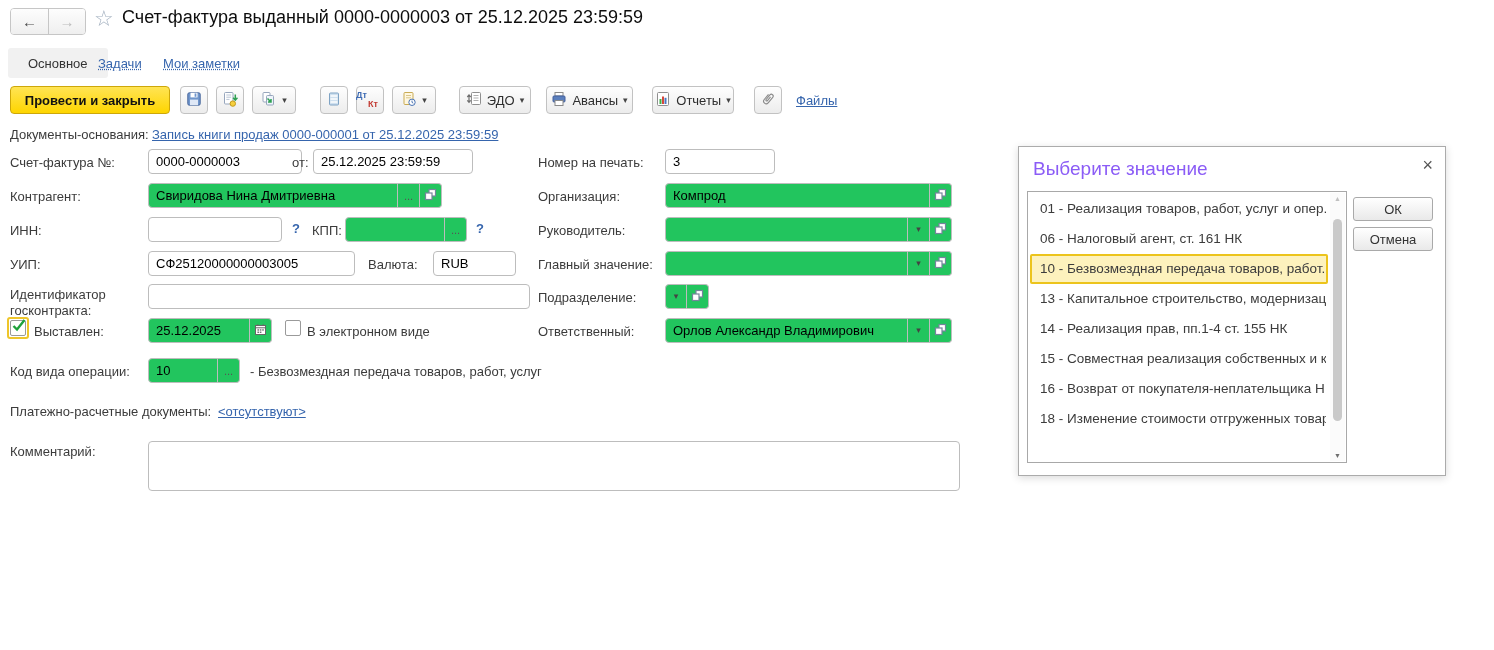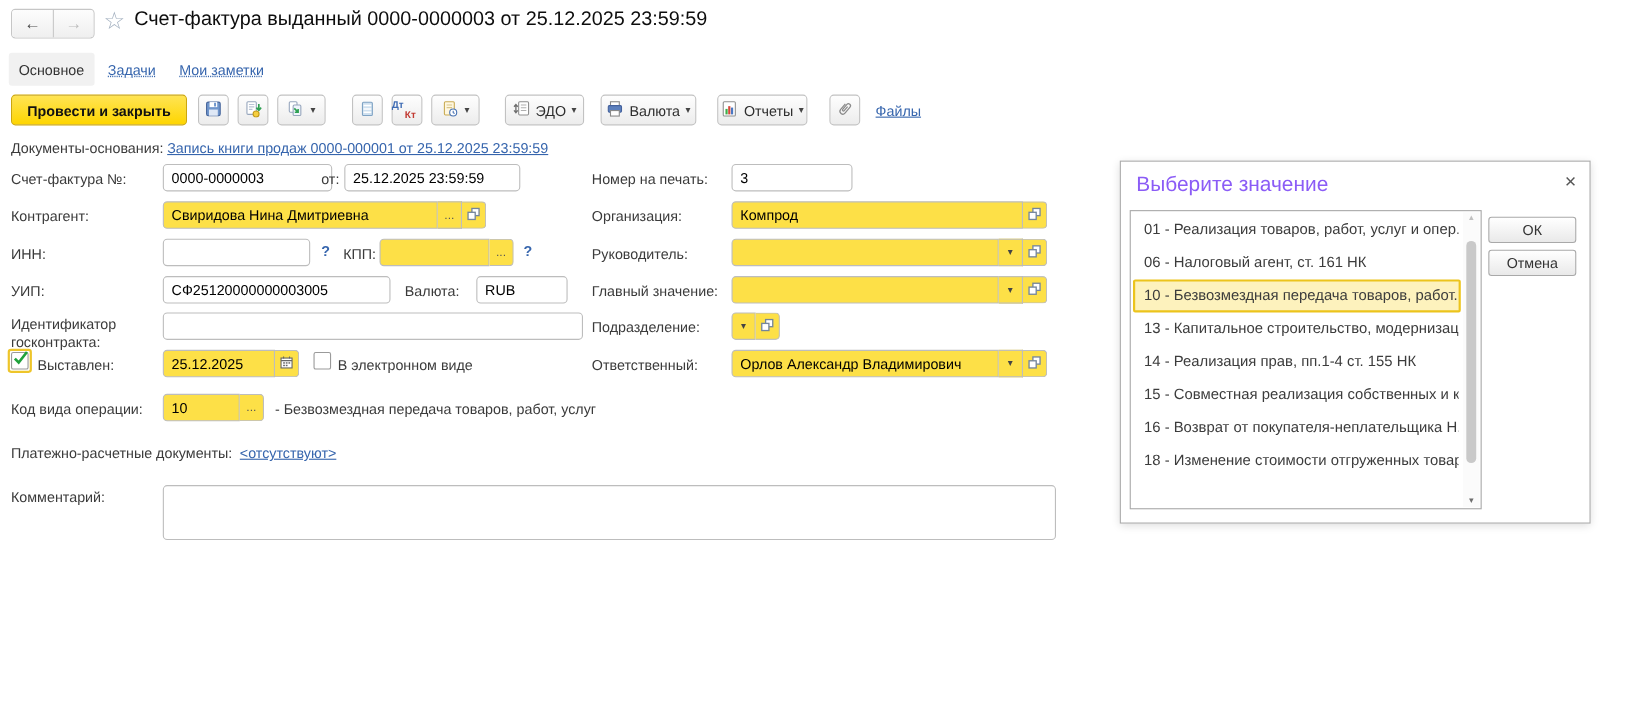--- a/index.html
+++ b/index.html
@@ -9,33 +9,33 @@
   .lbl{position:absolute;font-size:13px;color:#3b3b3b;white-space:nowrap}
   .lnk{position:absolute;font-size:13px;color:#3665ad;text-decoration:underline;white-space:nowrap;cursor:pointer}
   .lnk.dotted{text-decoration-style:dotted}
   
   .navgrp{position:absolute;left:10px;top:8px;display:flex;border:1px solid #c6c6c6;border-radius:4px;overflow:hidden;background:#fff}
   .navbtn{width:37px;height:25px;display:flex;align-items:center;justify-content:center;font-size:15px;background:linear-gradient(#fdfdfd,#efefef);border:0;cursor:pointer}
   .navbtn+.navbtn{border-left:1px solid #c6c6c6}
   .star{position:absolute;left:94px;top:6px;font-size:22px;color:#a4b1c0}
   .title{position:absolute;left:122px;top:7px;font-size:18px;color:#0d0d0d;white-space:nowrap}
   
-  .tab-active{position:absolute;left:8px;top:48px;height:30px;padding:0 9px;background:#f1f1f1;border-radius:3px;display:flex;align-items:center;font-size:13px;color:#333;cursor:pointer}
+  .tab-active{position:absolute;left:8px;top:48px;height:30px;padding:0 20px;background:#f1f1f1;border-radius:3px;display:flex;align-items:center;font-size:13px;color:#333;cursor:pointer}
   
   .tbtn{position:absolute;top:86px;height:28px;border:1px solid #c2c2c2;border-radius:4px;background:linear-gradient(#fefefe,#ececec);display:flex;align-items:center;justify-content:center;gap:5px;font-size:13px;color:#2e2e2e;cursor:pointer}
   .tbtn.yellow{background:linear-gradient(#ffe454,#fed500);border-color:#cda70a;font-weight:bold;color:#111}
   .caret{font-size:9px;color:#444;line-height:1}
   .dtkt{font-size:9px;font-weight:bold;line-height:1;text-align:left}
   .dtkt .dt{color:#3f6cb4;display:block;margin-left:-6px}
   .dtkt .kt{color:#c23b33;display:block;margin-left:6px}
   
   .inp{position:absolute;height:25px;border:1px solid #bdbdbd;border-radius:4px;background:#fff;display:flex;align-items:center;padding:0 7px}
   .inp input,.grp input{border:0;outline:0;background:transparent;font:13px "Liberation Sans","DejaVu Sans",sans-serif;width:100%;color:#000}
   .grp{position:absolute;display:flex;height:25px}
-  .grp .seg{border:1px solid #bdbdbd;border-left:none;background:#fde047;display:flex;align-items:center;justify-content:center;font-size:11px;color:#555}
+  .grp .seg{border:1px solid #bdbdbd;border-left:none;background:#22c55e;display:flex;align-items:center;justify-content:center;font-size:11px;color:#555}
   .grp .seg:first-child{border-left:1px solid #bdbdbd;border-radius:4px 0 0 4px}
   .grp .seg:last-child{border-radius:0 4px 4px 0}
   .grp .main{flex:1;justify-content:flex-start;padding:0 7px}
   .grp .sq{width:22px;cursor:pointer}
   .help{position:absolute;font-size:13px;font-weight:bold;color:#3665ad}
   textarea.comment{position:absolute;border:1px solid #bdbdbd;border-radius:4px;resize:none;font:13px "Liberation Sans","DejaVu Sans",sans-serif;padding:4px 6px;outline:none}
   
   .cb{position:absolute;width:16px;height:16px;border:1px solid #9a9a9a;border-radius:2px;background:#fff}
   .cb-focus{position:absolute;width:22px;height:22px;border:2px solid #eec52a;border-radius:3px;display:flex;align-items:center;justify-content:center}
   .cb-focus .cb-in{width:16px;height:16px;border:1px solid #9a9a9a;border-radius:2px;background:#fff;position:relative}
@@ -147,21 +147,21 @@
     <span>ЭДО</span>
     <span class="caret">▾</span>
   </button>
 
   <button class="tbtn" style="left:546px;width:87px">
     <span><svg width="16" height="16" viewBox="0 0 16 16">
           <rect x="4" y="1.5" width="8" height="3.5" fill="#fff" stroke="#8a8a8a"></rect>
           <rect x="2" y="5" width="12" height="6" rx="1" fill="#5b7fbd" stroke="#44619c"></rect>
           <rect x="4" y="9.5" width="8" height="5" fill="#fff" stroke="#8a8a8a"></rect>
         </svg></span>
-    <span>Валюта</span>
+    <span>Авансы</span>
     <span class="caret">▾</span>
   </button>
 
   <button class="tbtn" style="left:652px;width:82px">
     <span><svg width="16" height="16" viewBox="0 0 16 16">
           <rect x="2.5" y="1.5" width="11" height="13" rx="1" fill="#fff" stroke="#8f8f8f"></rect>
           <rect x="4.5" y="8" width="2" height="5" fill="#3fae49"></rect>
           <rect x="7" y="5.5" width="2" height="7.5" fill="#d8483b"></rect>
           <rect x="9.5" y="6.8" width="2" height="6.2" fill="#4a78c2"></rect>
         </svg></span>

